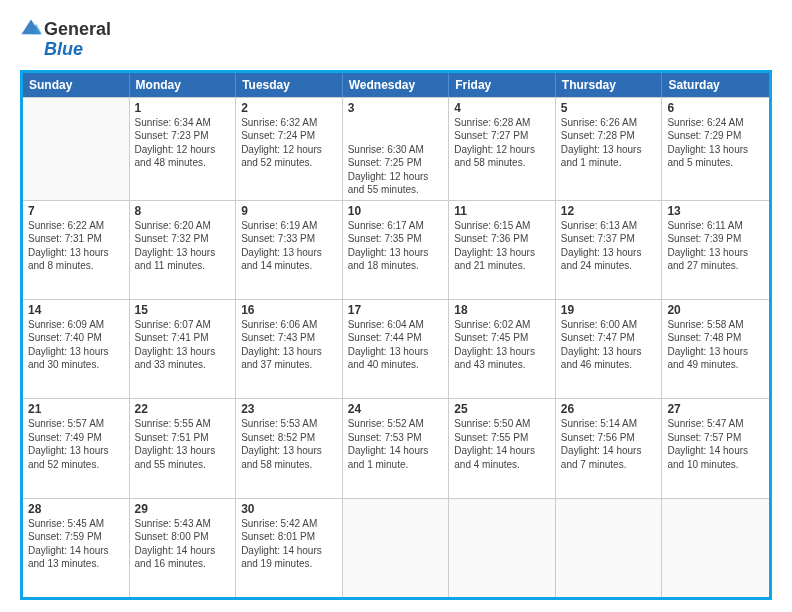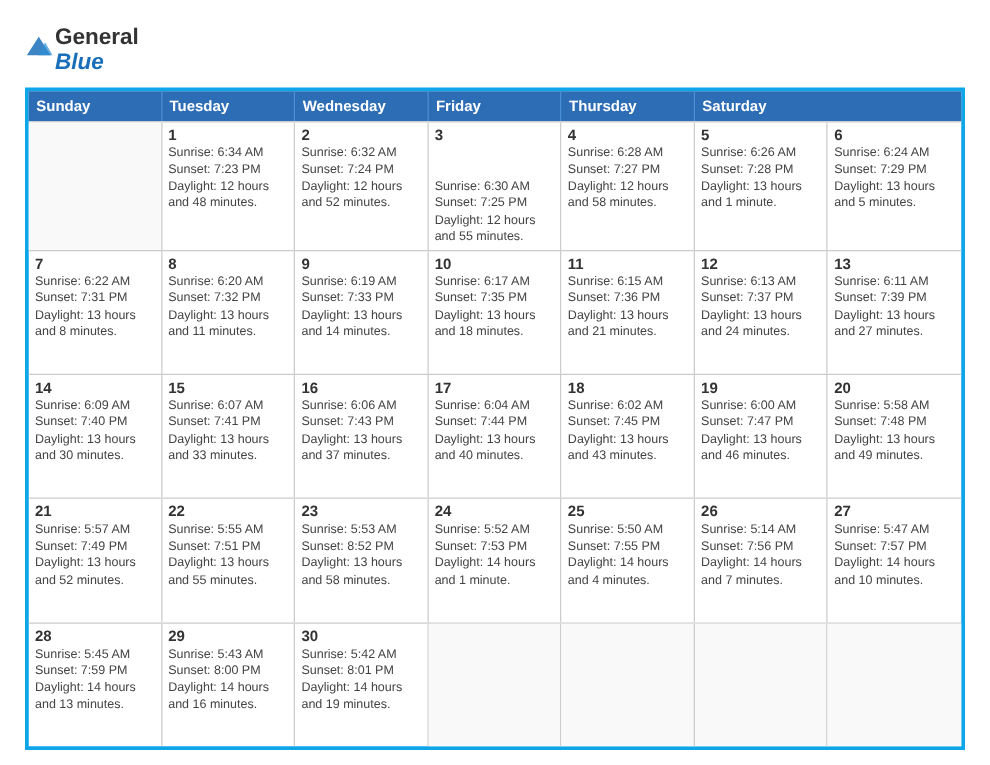--- a/index.html
+++ b/index.html
@@ -18,21 +18,21 @@
       flex-direction: column;
     }
     .header {
       display: flex;
       justify-content: space-between;
       align-items: flex-start;
       margin-bottom: 10px;
     }
     .logo {
       display: flex;
-      align-items: center;
+      align-items: flex-start;
       margin-top: 4px;
     }
     .logo-text {
       font-size: 18px;
       font-weight: bold;
       color: #333;
       line-height: 1.1;
     }
     .logo-text .blue { color: #1a6fba; font-style: italic; }
     .logo-icon {
@@ -128,20 +128,21 @@
     </div>
     <div class="title-area">
       <div class="month-title"></div>
       <div class="location"></div>
     </div>
   </div>
 
   <div class="calendar">
     <div class="cal-header">
     <div class="cal-header-cell">Sunday</div>
+        <div class="cal-header-cell">Monday</div>
         <div class="cal-header-cell">Tuesday</div>
         <div class="cal-header-cell">Wednesday</div>
         <div class="cal-header-cell">Friday</div>
         <div class="cal-header-cell">Thursday</div>
         <div class="cal-header-cell">Saturday</div>
       </div>
     <div class="cal-body">
     <div class="cal-row">
           <div class="cal-cell empty-cell"></div>
           <div class="cal-cell">

